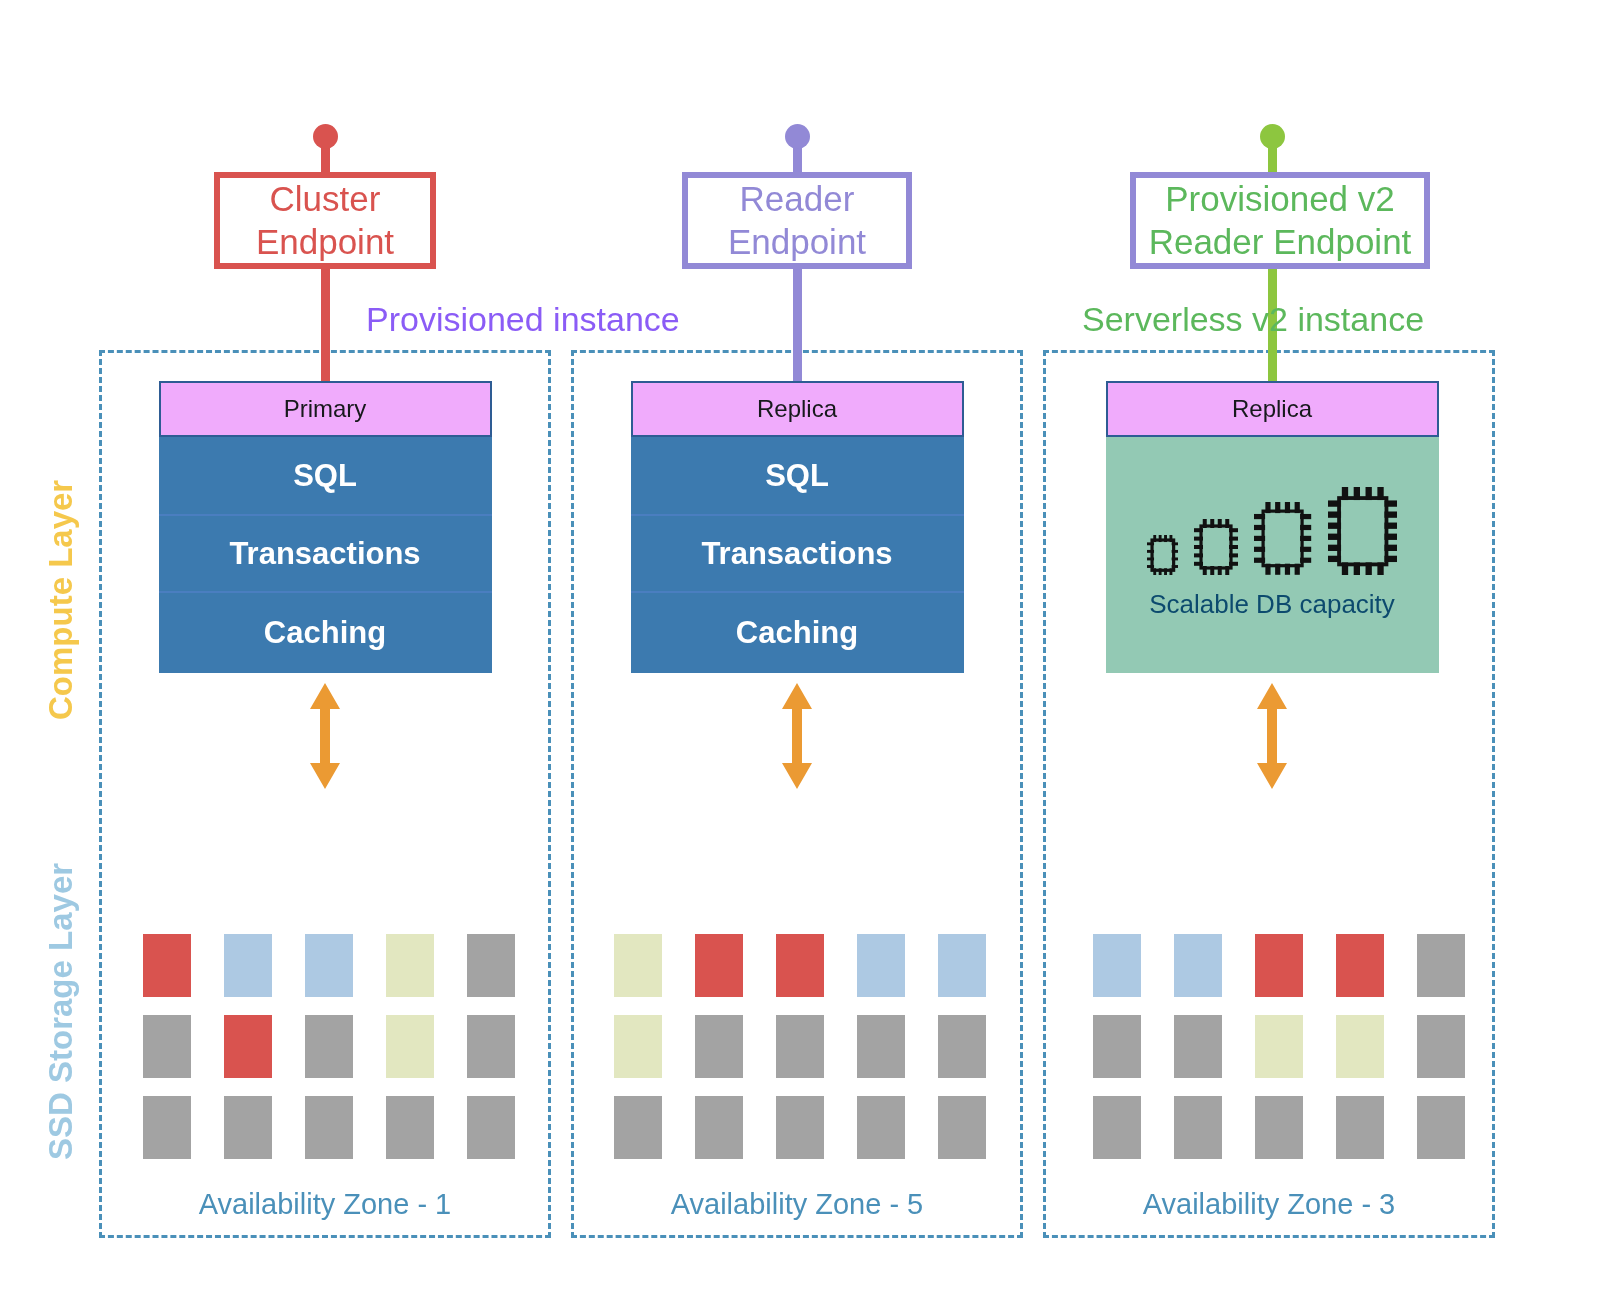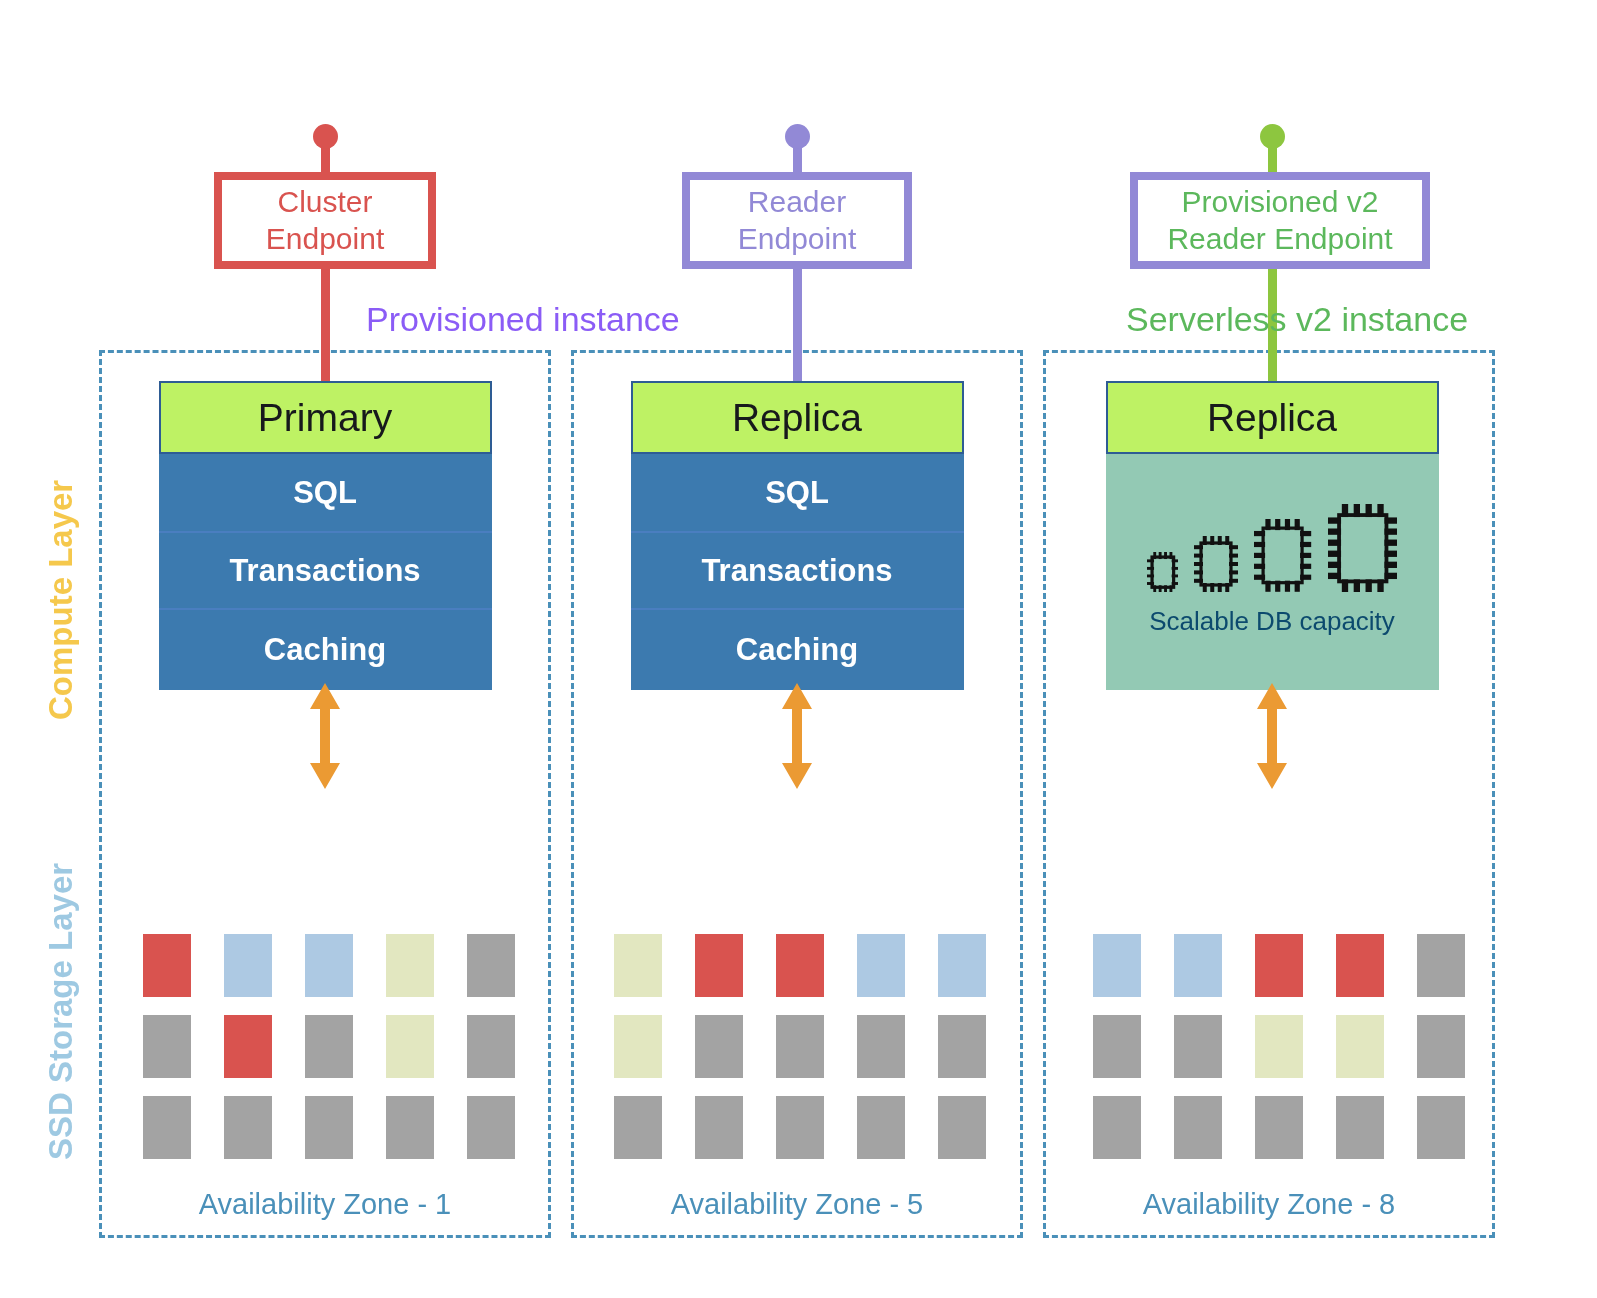--- a/index.html
+++ b/index.html
@@ -20,41 +20,41 @@
   #app-bar .label{
     font-size:36px;color:#1b1b1b;letter-spacing:.2px;
   }
 
   
   .stem{width:9px;}
   .dot{width:25px;height:25px;border-radius:50%;}
 
   
   .endpoint{
-    background:#ffffff;border:8px solid #c4b5fd;
+    background:#ffffff;border:6px solid #c4b5fd;
     display:flex;align-items:center;justify-content:center;
-    text-align:center;line-height:1.22;font-size:30px;
+    text-align:center;line-height:1.22;font-size:35px;
     z-index:4;
   }
 
   
   .group-caption{font-size:34px;white-space:nowrap;}
 
   
   .az-box{
     border:3px dashed #4a90b9;
     background:transparent;
   }
 
   
   .node{z-index:3;}
   .node-title{
-    background:#bef264;border:2px solid #2e5c94;
-    height:73px;display:flex;align-items:center;justify-content:center;
-    font-size:39px;color:#17191c;box-sizing:border-box;
+    background:#f0abfc;border:2px solid #2e5c94;
+    height:56px;display:flex;align-items:center;justify-content:center;
+    font-size:24px;color:#17191c;box-sizing:border-box;
   }
   .node-band{
     background:#3c7aaf;color:#ffffff;
     display:flex;align-items:center;justify-content:center;
     font-weight:bold;font-size:31px;
     border-bottom:2px solid #4a7ec0;box-sizing:border-box;
   }
   .node-band:last-child{border-bottom:none;}
 
   
@@ -133,21 +133,21 @@
       </div>
       <div class="abs endpoint" style="left: 1130px; top: 172px; width: 300px; height: 97px; border-color: rgb(146, 137, 214); color: rgb(92, 184, 92);">
         <div>
           <div>Provisioned v2</div>
           <div>Reader Endpoint</div>
         </div>
       </div>
     </div>
   <div id="captions-layer">
       <div class="abs group-caption" style="left: 366px; top: 300px; color: #8b5cf6;">Provisioned instance</div>
-      <div class="abs group-caption" style="left: 1126px; top: 300px; color: rgb(92, 184, 92);">Serverless v2 instance</div>
+      <div class="abs group-caption" style="left: 1082px; top: 300px; color: rgb(92, 184, 92);">Serverless v2 instance</div>
     </div>
   <div id="nodes-layer">
       <div class="abs node" style="left: 158.5px; top: 381px; width: 333px;">
         <div class="node-title" style="border-color: rgb(46, 92, 148);">Primary</div>
         <div class="node-band" style="background: rgb(60, 122, 175); height: 79px;">SQL</div>
         <div class="node-band" style="background: rgb(60, 122, 175); height: 77px;">Transactions</div>
         <div class="node-band" style="background: rgb(60, 122, 175); height: 80px;">Caching</div>
       </div>
       <div class="abs node" style="left: 630.5px; top: 381px; width: 333px;">
         <div class="node-title" style="border-color: rgb(46, 92, 148);">Replica</div>
@@ -312,16 +312,16 @@
       <div class="cell" style="left: 1417px; top: 1015px; background: rgb(163, 163, 163);"></div>
       <div class="cell" style="left: 1093px; top: 1096px; background: rgb(163, 163, 163);"></div>
       <div class="cell" style="left: 1174px; top: 1096px; background: rgb(163, 163, 163);"></div>
       <div class="cell" style="left: 1255px; top: 1096px; background: rgb(163, 163, 163);"></div>
       <div class="cell" style="left: 1336px; top: 1096px; background: rgb(163, 163, 163);"></div>
       <div class="cell" style="left: 1417px; top: 1096px; background: rgb(163, 163, 163);"></div>
     </div>
   <div id="az-captions-layer">
       <div class="abs az-caption" style="left: 99px; top: 1188px; width: 452px;">Availability Zone - 1</div>
       <div class="abs az-caption" style="left: 571px; top: 1188px; width: 452px;">Availability Zone - 5</div>
-      <div class="abs az-caption" style="left: 1043px; top: 1188px; width: 452px;">Availability Zone - 8</div>
+      <div class="abs az-caption" style="left: 1043px; top: 1188px; width: 452px;">Availability Zone - 3</div>
     </div>
 
 </div>
 
 </body></html>

